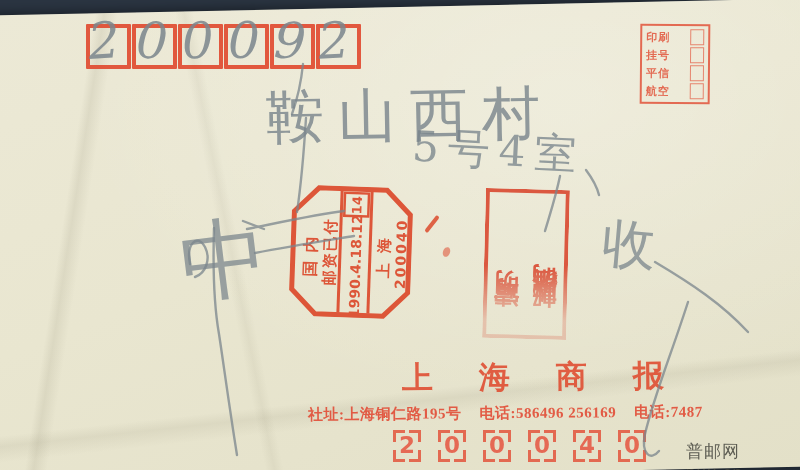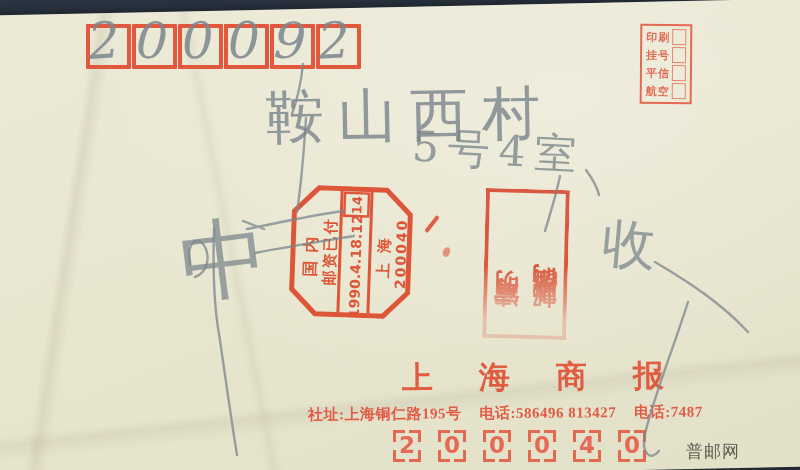--- a/index.html
+++ b/index.html
@@ -31,21 +31,21 @@
     position:absolute;width:37px;height:37px;top:24px;
     border:4px solid #e0482e;opacity:.9;border-radius:1px;
   }
   .pc-digit{
     position:absolute;top:16px;font-family:"DejaVu Serif", serif;font-style:italic;
     font-size:50px;color:#7b868d;opacity:.85;line-height:1;
   }
 
   
   .mailtype{
-    position:absolute;left:640px;top:24px;width:52px;height:80px;
+    position:absolute;left:640px;top:24px;width:70px;height:80px;
     border:2px solid #e2543b;opacity:.85;display:flex;flex-direction:column;justify-content:space-around;
     padding:2px 4px;box-sizing:border-box;transform:rotate(.5deg);
   }
   .mt-row{display:flex;justify-content:space-between;align-items:center;}
   .mt-label{font-size:11px;color:#e2543b;letter-spacing:1px;font-family:"Liberation Serif", serif;font-weight:bold;}
   .mt-tick{width:12px;height:14px;border:1px solid #e2543b;opacity:.8;}
 
   
   .hw{position:absolute;color:#76828a;font-family:"DejaVu Serif", serif;line-height:1;}
   .hw-line1{left:266px;top:86px;font-size:58px;letter-spacing:14px;opacity:.78;transform:rotate(-1deg);}
@@ -179,21 +179,21 @@
   <div class="codestamp">
     <div class="cs-col">请写明</div>
     <div class="cs-col">邮政编码</div>
   </div>
   <div class="red-tick"></div>
   <div class="red-dot"></div>
 
   <div class="masthead">上海商报</div>
   <div class="footerline">
     <span>社址:上海铜仁路195号</span>
-    <span>电话:586496 813427</span>
+    <span>电话:586496 256169</span>
     <span>电话:7487</span>
   </div>
 
   <div id="bottomBoxes">
       <div class="bc-box" style="left: 393px;">
         <i class="tl"></i>
         <i class="tr"></i>
         <i class="bl"></i>
         <i class="br"></i>
         <span class="bc-digit">2</span>

